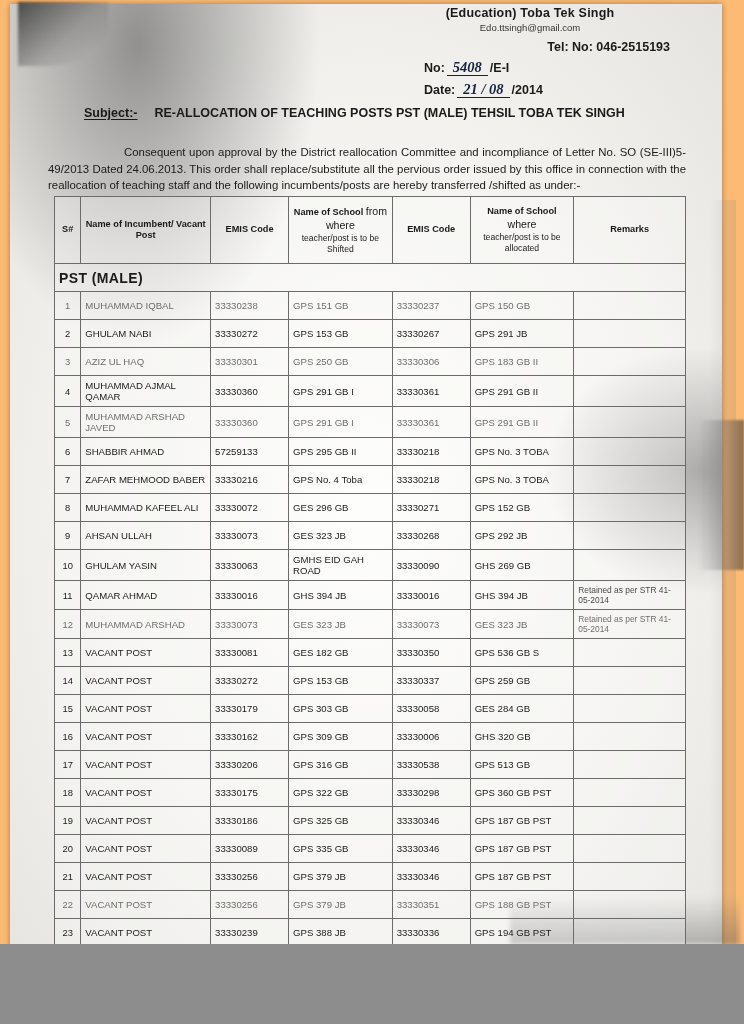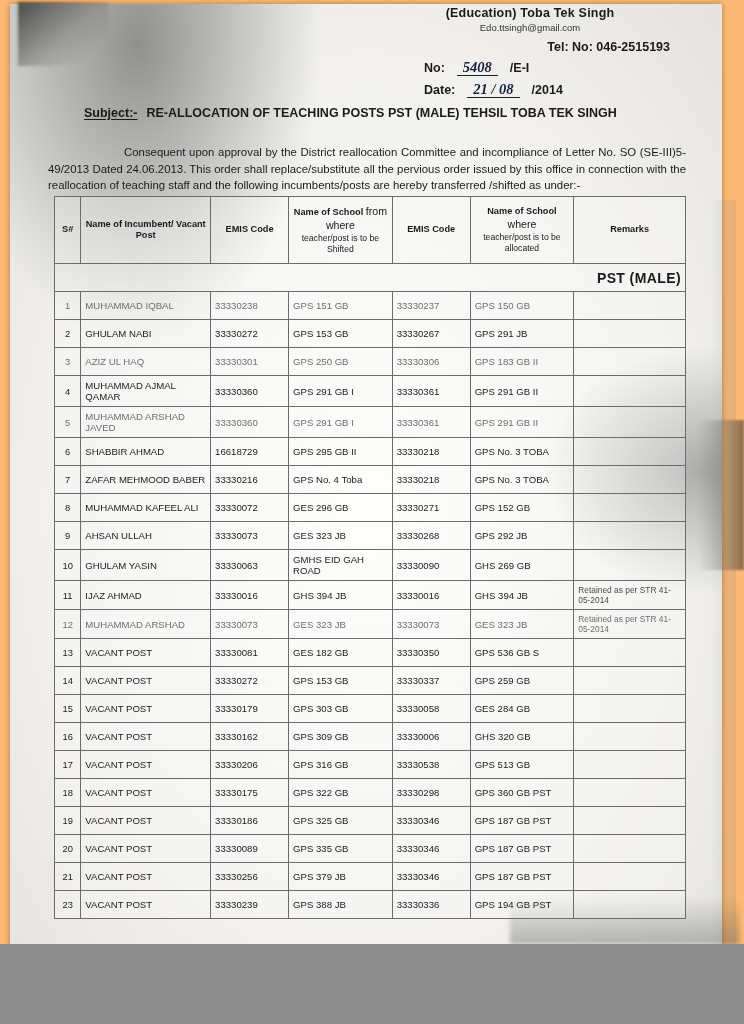--- a/index.html
+++ b/index.html
@@ -78,21 +78,21 @@
     margin-top: 7px;
     text-align: right;
   }
   .hdr-row {
     font-size: 12.5px;
     font-weight: 700;
     margin-top: 6px;
     margin-left: 34px;
     display: flex;
     align-items: baseline;
-    gap: 12px;
+    gap: 2px;
   }
   .hand {
     font-family: "Liberation Serif", serif;
     font-style: italic;
     font-weight: 700;
     font-size: 14.5px;
     color: #16213f;
     border-bottom: 1.2px solid #20202a;
     padding: 0 6px;
     line-height: 1.05;
@@ -101,21 +101,21 @@
   
   .subject {
     position: absolute;
     left: 62px;
     top: 106px;
     font-size: 12.5px;
     font-weight: 700;
     white-space: nowrap;
   }
   .subject u { text-underline-offset: 2px; margin-left: 22px; }
-  .subject .sbody { margin-left: 9px; text-align: center; }
+  .subject .sbody { margin-left: 17px; text-align: center; }
 
   
   .para {
     position: absolute;
     left: 48px;
     top: 136px;
     width: 638px;
     font-size: 11.4px;
     line-height: 1.45;
     text-align: justify;
@@ -155,21 +155,21 @@
     display: block;
     margin-top: 1px;
   }
   .col-sn { width: 18px; text-align: center; }
   .col-name { width: 128px; margin-top: 16px; }
   .col-emis { width: 72px; }
   .col-school { width: 100px; }
   .col-rem { width: 110px; }
 
   .band td {
-    text-align: right;
+    text-align: left;
     font-size: 14px;
     font-weight: 700;
     letter-spacing: 0.4px;
     padding: 3px 0 4px 0;
   }
   tbody td { height: 19px; }
   td.sn { text-align: center; font-size: 9.4px; }
   td.nm { font-size: 9.6px; }
   tr.faint td { color: #6d6d6d; }
   td.rem { font-size: 8.4px; color: #4a4a4a; line-height: 1.2; }
@@ -301,21 +301,21 @@
           <td class="nm">MUHAMMAD ARSHAD JAVED</td>
           <td>33330360</td>
           <td>GPS 291 GB I</td>
           <td>33330361</td>
           <td>GPS 291 GB II</td>
           <td class="rem"></td>
         </tr>
         <tr>
           <td class="sn">6</td>
           <td class="nm">SHABBIR AHMAD</td>
-          <td>16618729</td>
+          <td>57259133</td>
           <td>GPS 295 GB II</td>
           <td>33330218</td>
           <td>GPS No. 3 TOBA</td>
           <td class="rem"></td>
         </tr>
         <tr>
           <td class="sn">7</td>
           <td class="nm">ZAFAR MEHMOOD BABER</td>
           <td>33330216</td>
           <td>GPS No. 4 Toba</td>
@@ -345,21 +345,21 @@
           <td class="sn">10</td>
           <td class="nm">GHULAM YASIN</td>
           <td>33330063</td>
           <td>GMHS EID GAH ROAD</td>
           <td>33330090</td>
           <td>GHS 269 GB</td>
           <td class="rem"></td>
         </tr>
         <tr>
           <td class="sn">11</td>
-          <td class="nm">IJAZ AHMAD</td>
+          <td class="nm">QAMAR AHMAD</td>
           <td>33330016</td>
           <td>GHS 394 JB</td>
           <td>33330016</td>
           <td>GHS 394 JB</td>
           <td class="rem">Retained as per STR 41-05-2014</td>
         </tr>
         <tr class="faint">
           <td class="sn">12</td>
           <td class="nm">MUHAMMAD ARSHAD</td>
           <td>33330073</td>
@@ -442,20 +442,29 @@
         </tr>
         <tr>
           <td class="sn">21</td>
           <td class="nm">VACANT POST</td>
           <td>33330256</td>
           <td>GPS 379 JB</td>
           <td>33330346</td>
           <td>GPS 187 GB  PST</td>
           <td class="rem"></td>
         </tr>
+        <tr class="faint">
+          <td class="sn">22</td>
+          <td class="nm">VACANT POST</td>
+          <td>33330256</td>
+          <td>GPS 379 JB</td>
+          <td>33330351</td>
+          <td>GPS 188 GB PST</td>
+          <td class="rem"></td>
+        </tr>
         <tr>
           <td class="sn">23</td>
           <td class="nm">VACANT POST</td>
           <td>33330239</td>
           <td>GPS 388 JB</td>
           <td>33330336</td>
           <td>GPS 194 GB PST</td>
           <td class="rem"></td>
         </tr>
       </tbody>

